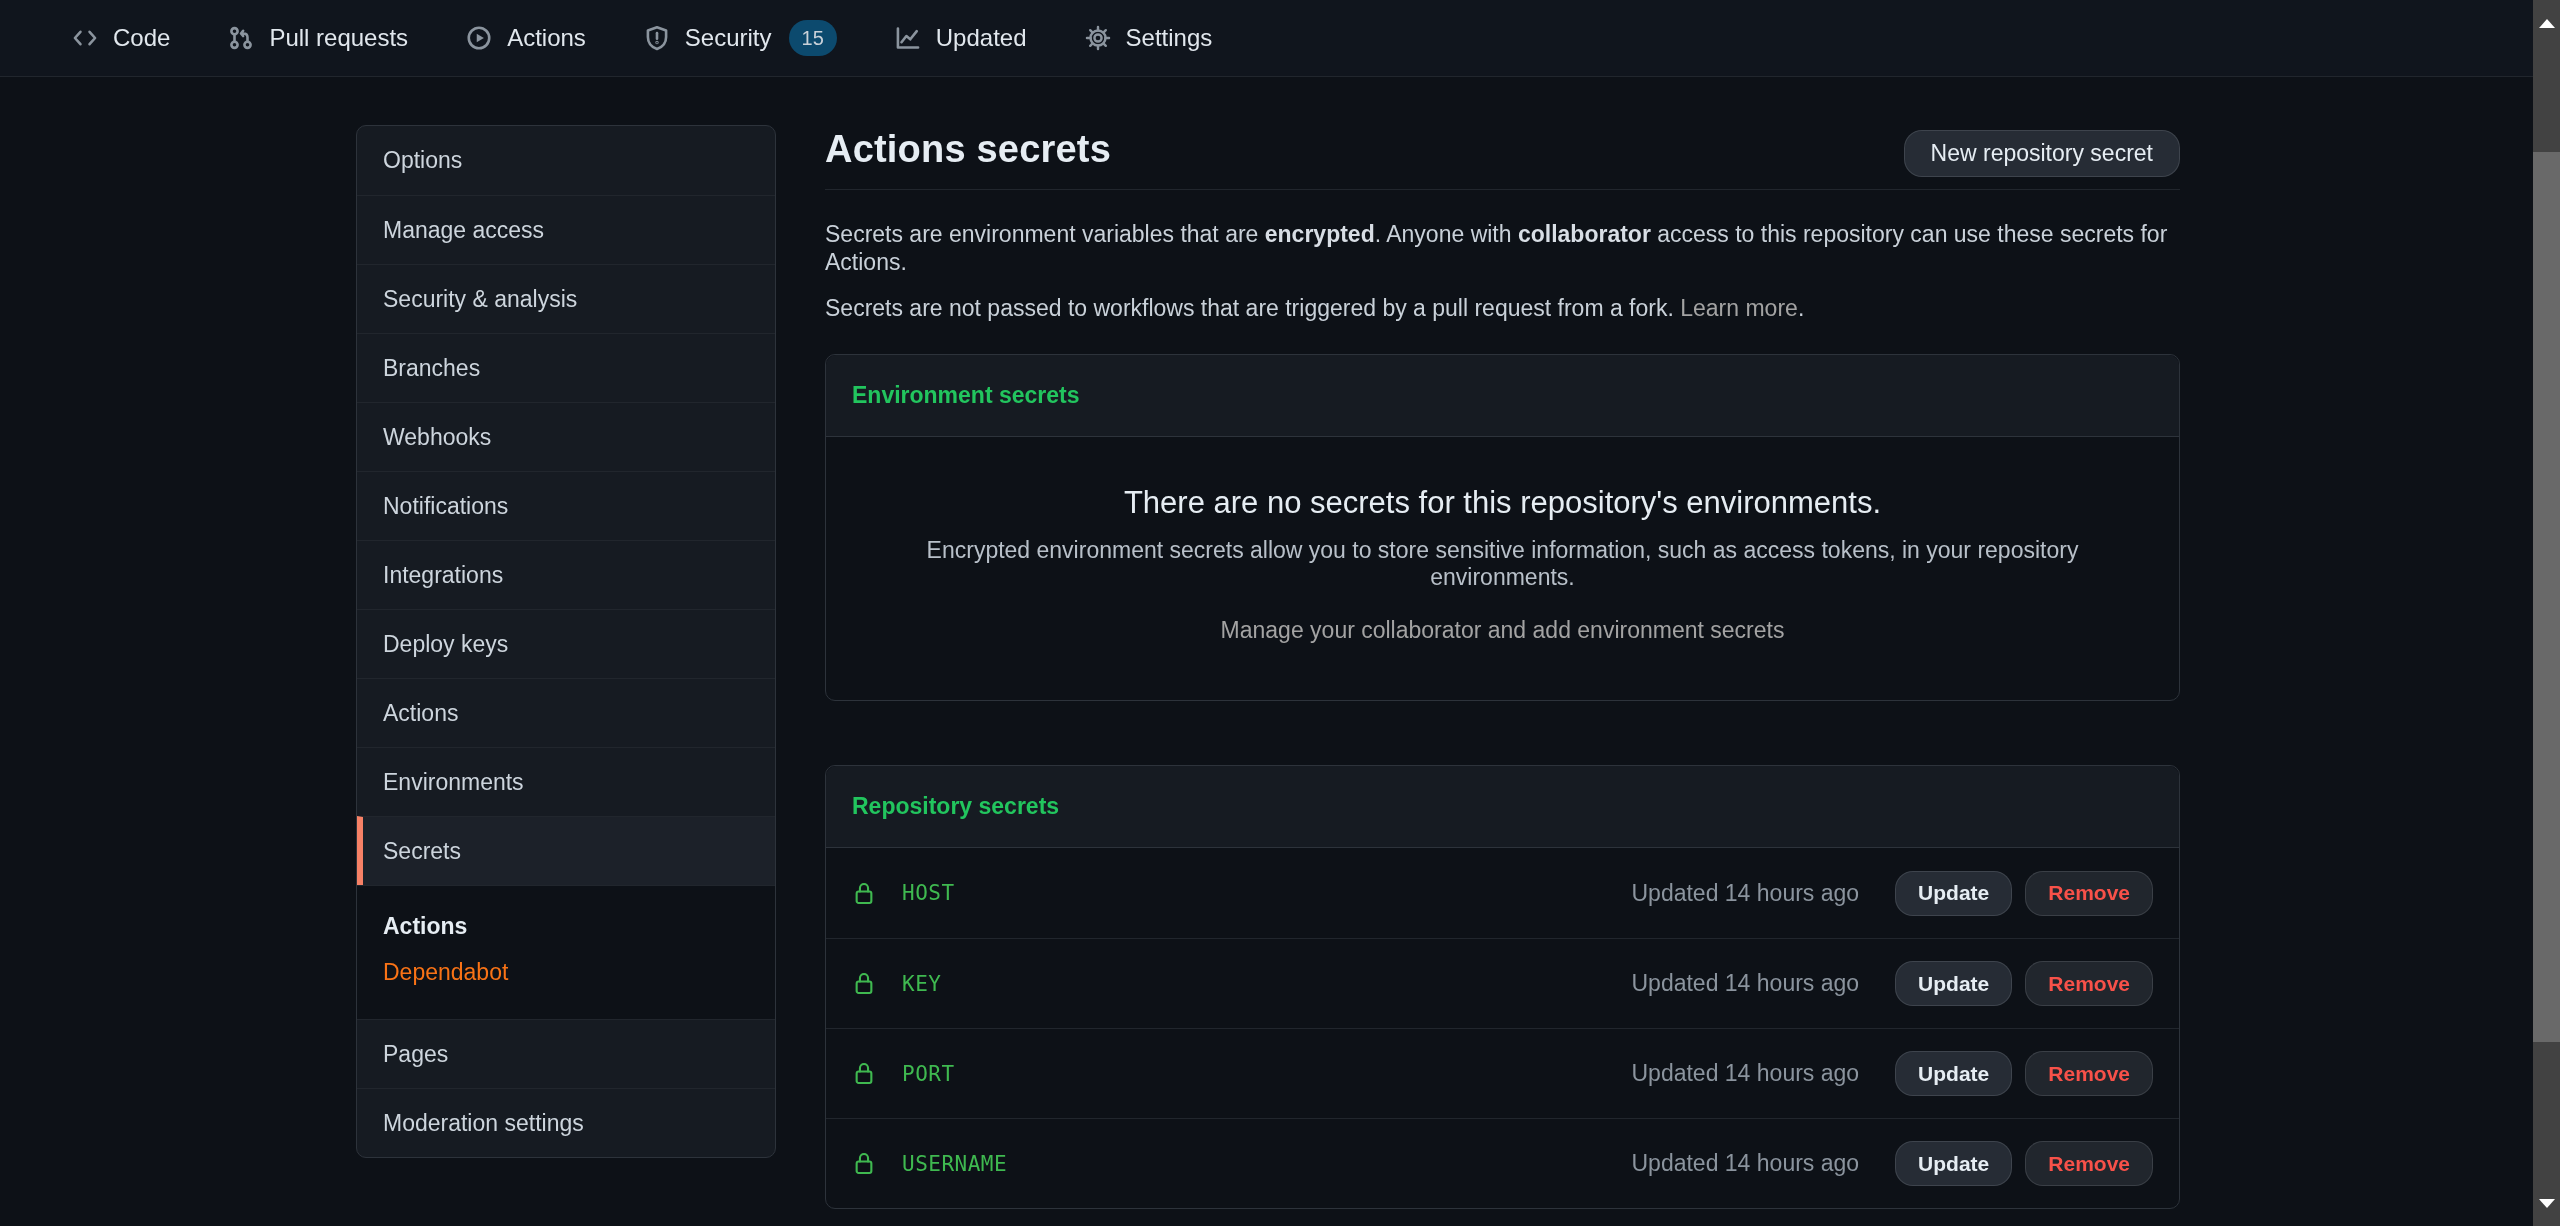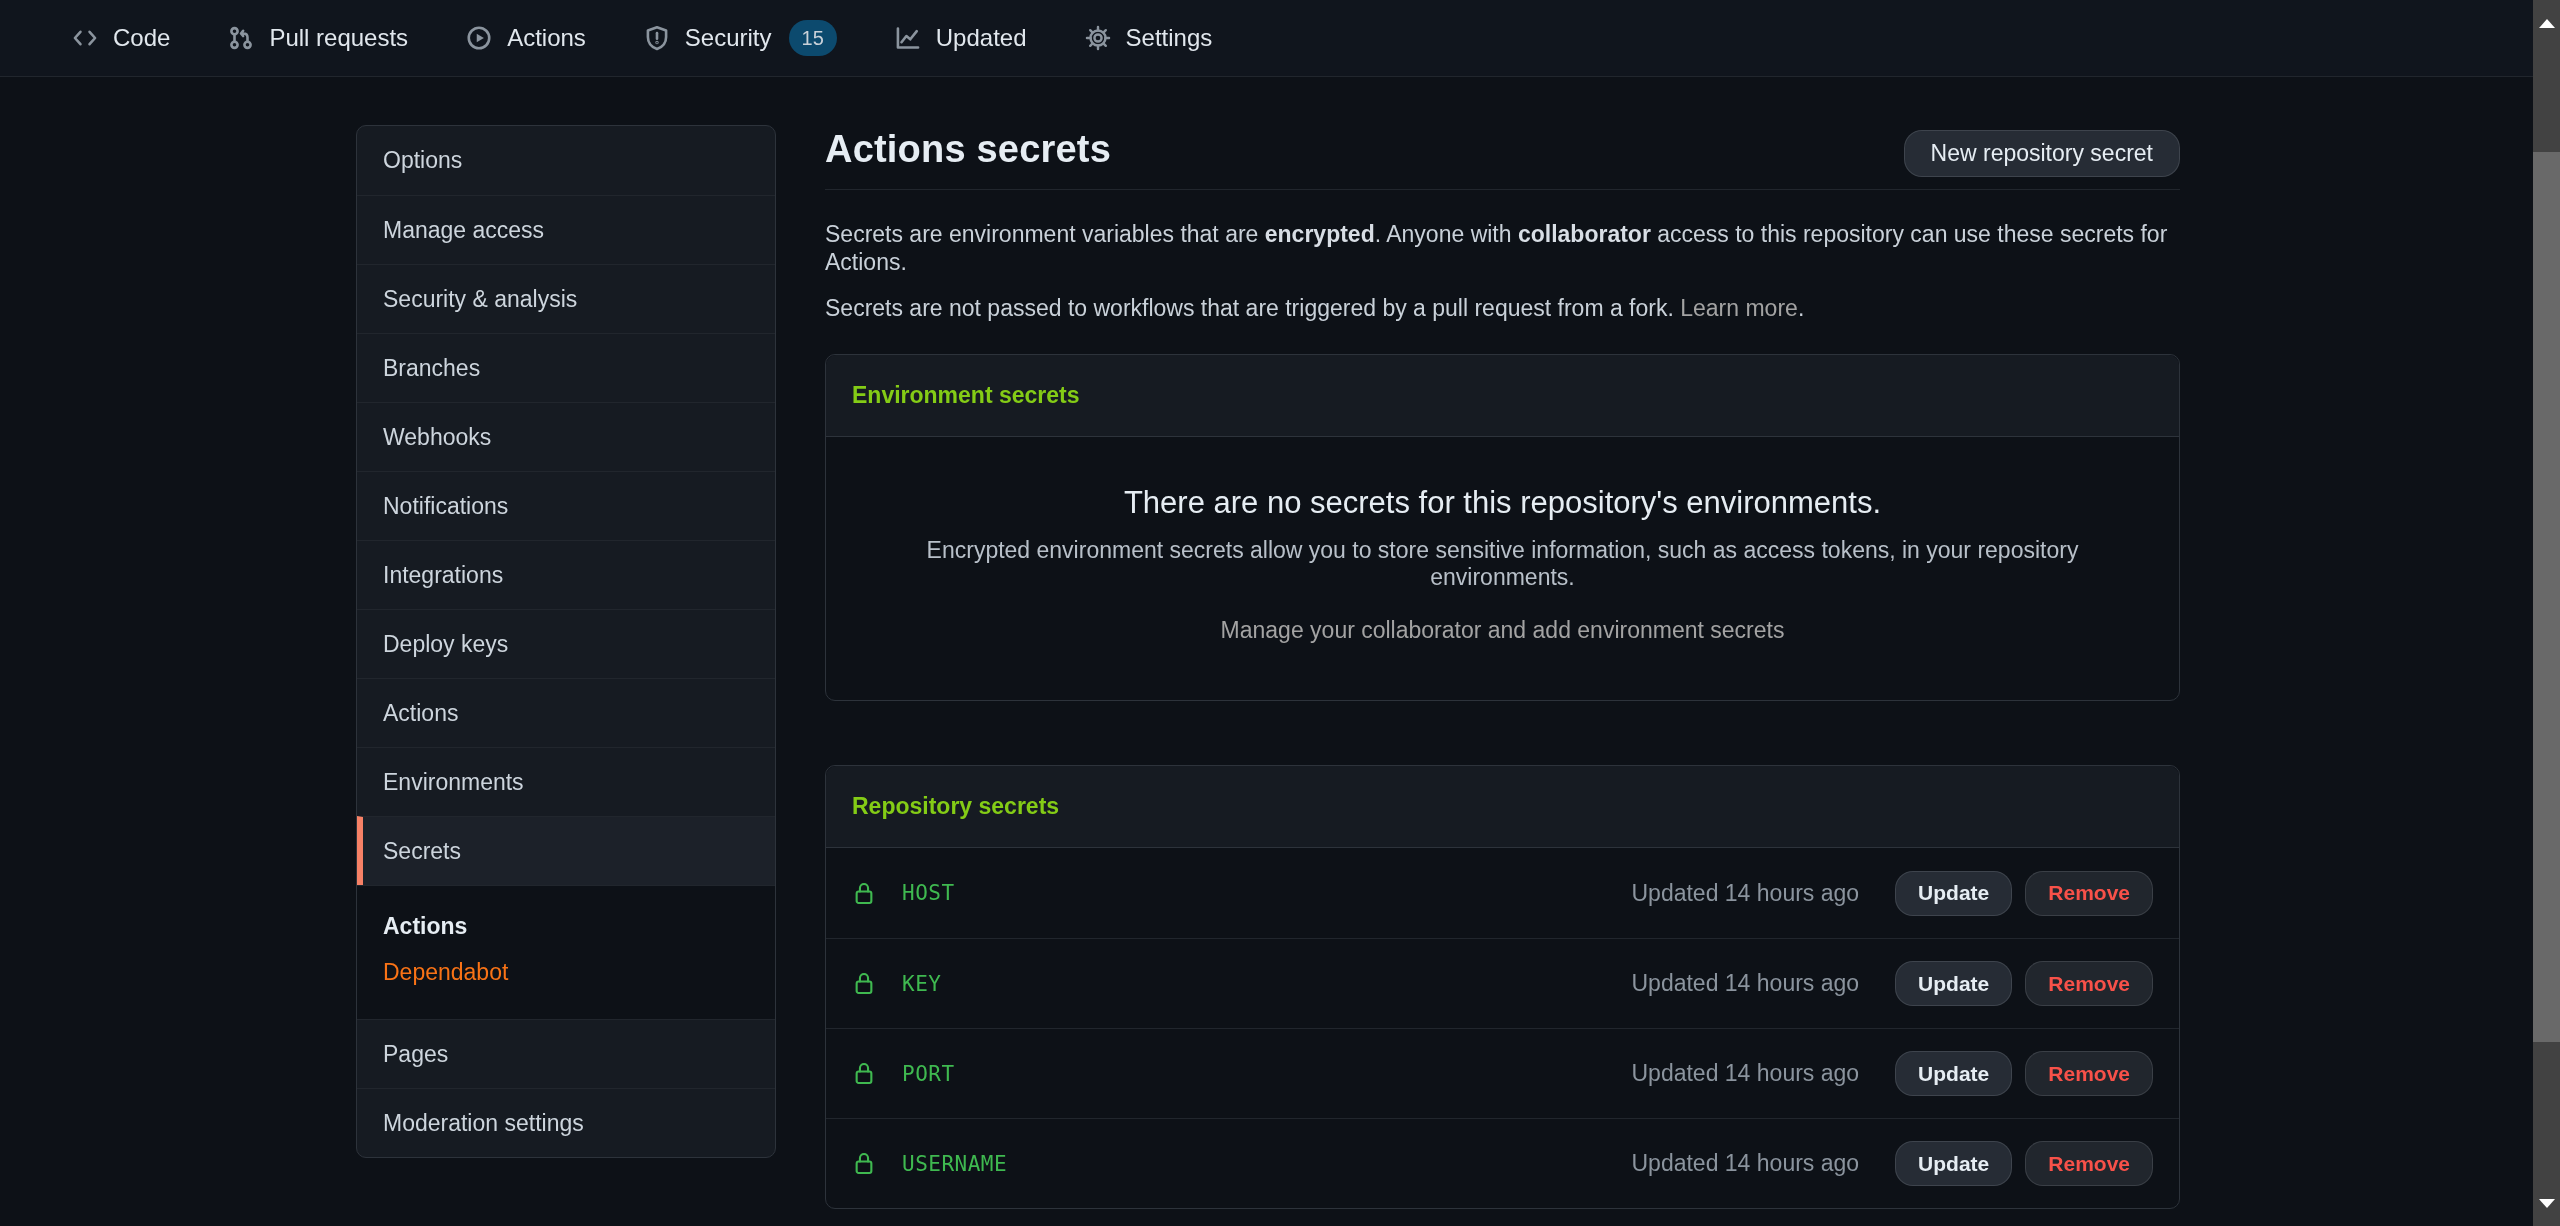--- a/index.html
+++ b/index.html
@@ -73,21 +73,21 @@
 
   .box {
     border:1px solid #2d333b; border-radius:10px; background:#0d1117;
   }
   .box-env { margin-top:32px; }
   .box-repo { margin-top:64px; }
   .box-header {
     height:82px; display:flex; align-items:center; padding:0 26px;
     background:#161b22; border-bottom:1px solid #2d333b;
     border-radius:10px 10px 0 0;
-    font-size:23px; font-weight:bold; color:#84cc16;
+    font-size:23px; font-weight:bold; color:#22c55e;
   }
   .box-empty { text-align:center; padding:48px 40px 56px 40px; }
   .box-empty h3 { margin:0; font-size:31px; font-weight:normal; color:#e6edf3; }
   .box-empty p { margin:16px 0 0 0; font-size:23px; color:#b8c0c9; }
   .box-empty a { display:inline-block; margin-top:26px; font-size:23px; }
 
   .secret-row {
     height:90px; display:flex; align-items:center; padding:0 26px;
     border-top:1px solid #21262d;
   }

